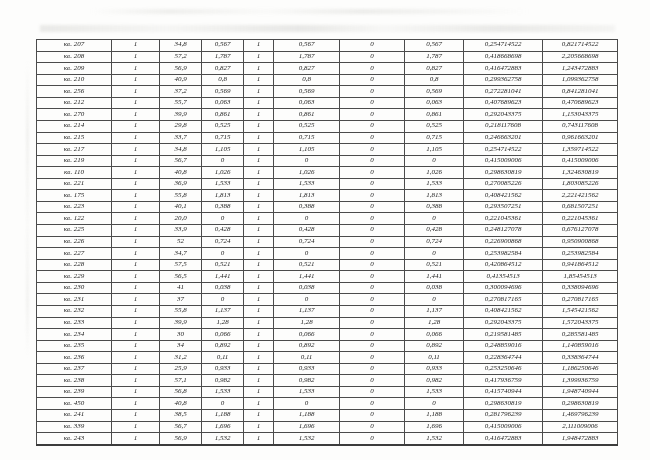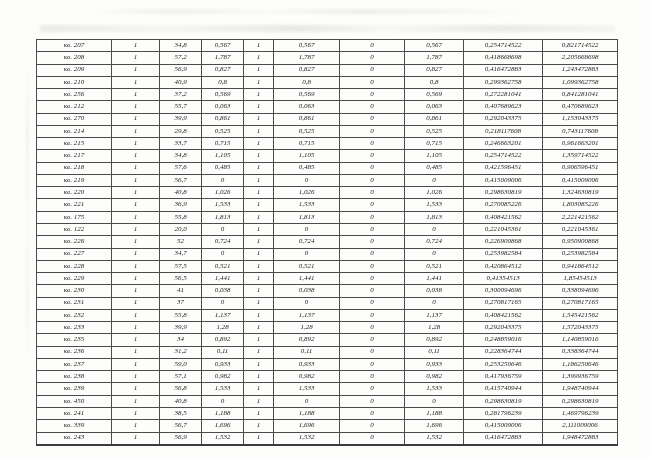--- a/index.html
+++ b/index.html
@@ -224,45 +224,33 @@
           <td>34,8</td>
           <td>1,105</td>
           <td>1</td>
           <td>1,105</td>
           <td>0</td>
           <td>1,105</td>
           <td>0,254714522</td>
           <td>1,359714522</td>
         </tr>
         <tr>
-          <td>кв. 218</td>
-          <td>1</td>
-          <td>57,6</td>
-          <td>0,485</td>
-          <td>1</td>
-          <td>0,485</td>
-          <td>0</td>
-          <td>0,485</td>
-          <td>0,421596451</td>
-          <td>0,906596451</td>
-        </tr>
-        <tr>
           <td>кв. 219</td>
           <td>1</td>
           <td>56,7</td>
           <td>0</td>
           <td>1</td>
           <td>0</td>
           <td>0</td>
           <td>0</td>
           <td>0,415009006</td>
           <td>0,415009006</td>
         </tr>
         <tr>
-          <td>кв. 220</td>
+          <td>кв. 110</td>
           <td>1</td>
           <td>40,8</td>
           <td>1,026</td>
           <td>1</td>
           <td>1,026</td>
           <td>0</td>
           <td>1,026</td>
           <td>0,298630819</td>
           <td>1,324630819</td>
         </tr>
@@ -284,30 +272,54 @@
           <td>55,8</td>
           <td>1,813</td>
           <td>1</td>
           <td>1,813</td>
           <td>0</td>
           <td>1,813</td>
           <td>0,408421562</td>
           <td>2,221421562</td>
         </tr>
         <tr>
+          <td>кв. 223</td>
+          <td>1</td>
+          <td>40,1</td>
+          <td>0,388</td>
+          <td>1</td>
+          <td>0,388</td>
+          <td>0</td>
+          <td>0,388</td>
+          <td>0,293507251</td>
+          <td>0,681507251</td>
+        </tr>
+        <tr>
           <td>кв. 122</td>
           <td>1</td>
           <td>20,0</td>
           <td>0</td>
           <td>1</td>
           <td>0</td>
           <td>0</td>
           <td>0</td>
           <td>0,221045361</td>
           <td>0,221045361</td>
+        </tr>
+        <tr>
+          <td>кв. 225</td>
+          <td>1</td>
+          <td>33,9</td>
+          <td>0,428</td>
+          <td>1</td>
+          <td>0,428</td>
+          <td>0</td>
+          <td>0,428</td>
+          <td>0,248127078</td>
+          <td>0,676127078</td>
         </tr>
         <tr>
           <td>кв. 226</td>
           <td>1</td>
           <td>52</td>
           <td>0,724</td>
           <td>1</td>
           <td>0,724</td>
           <td>0</td>
           <td>0,724</td>
@@ -392,20 +404,32 @@
           <td>39,9</td>
           <td>1,28</td>
           <td>1</td>
           <td>1,28</td>
           <td>0</td>
           <td>1,28</td>
           <td>0,292043375</td>
           <td>1,572043375</td>
         </tr>
         <tr>
+          <td>кв. 234</td>
+          <td>1</td>
+          <td>30</td>
+          <td>0,066</td>
+          <td>1</td>
+          <td>0,066</td>
+          <td>0</td>
+          <td>0,066</td>
+          <td>0,219581485</td>
+          <td>0,285581485</td>
+        </tr>
+        <tr>
           <td>кв. 235</td>
           <td>1</td>
           <td>34</td>
           <td>0,892</td>
           <td>1</td>
           <td>0,892</td>
           <td>0</td>
           <td>0,892</td>
           <td>0,248859016</td>
           <td>1,140859016</td>
@@ -418,21 +442,21 @@
           <td>1</td>
           <td>0,11</td>
           <td>0</td>
           <td>0,11</td>
           <td>0,228364744</td>
           <td>0,338364744</td>
         </tr>
         <tr>
           <td>кв. 237</td>
           <td>1</td>
-          <td>59,0</td>
+          <td>25,9</td>
           <td>0,933</td>
           <td>1</td>
           <td>0,933</td>
           <td>0</td>
           <td>0,933</td>
           <td>0,253250646</td>
           <td>1,186250646</td>
         </tr>
         <tr>
           <td>кв. 238</td>

